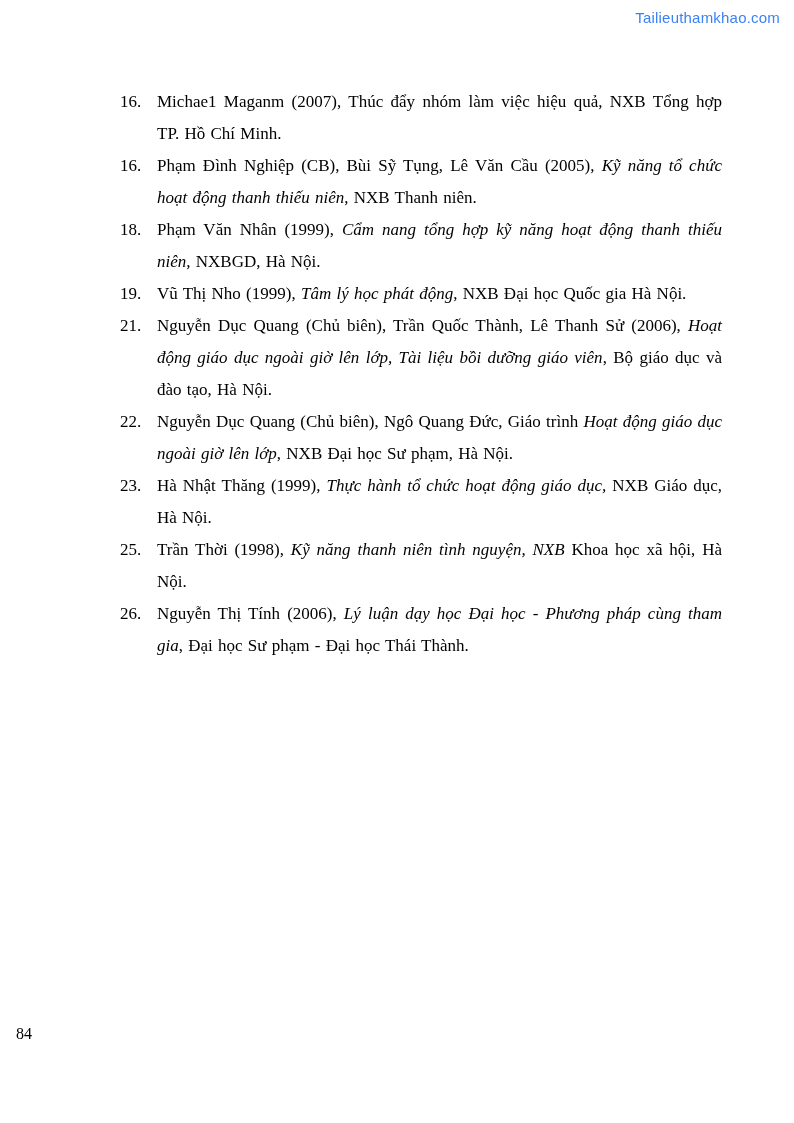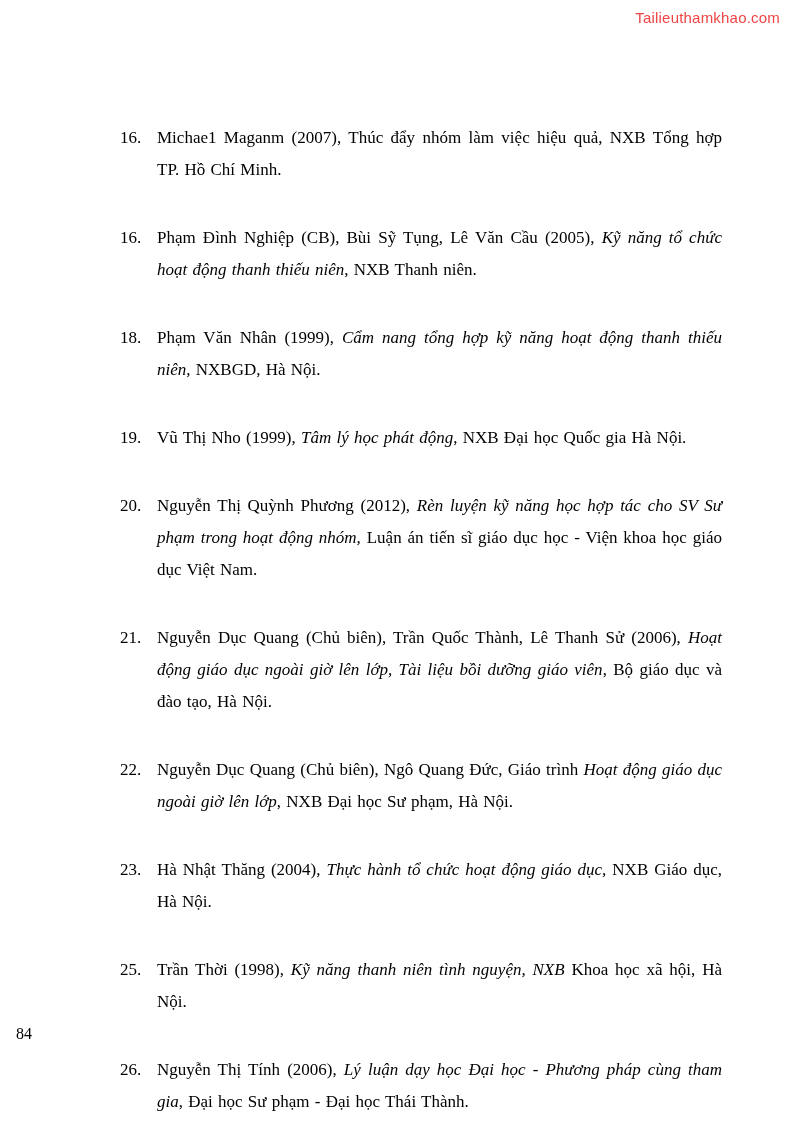--- a/index.html
+++ b/index.html
@@ -11,38 +11,37 @@
     overflow: hidden;
     font-family: "Liberation Serif", "DejaVu Serif", serif;
     color: #000000;
   }
   .watermark {
     position: absolute;
     top: 9px;
     right: 14px;
     font-family: "Liberation Sans", "DejaVu Sans", sans-serif;
     font-size: 15px;
-    color: #ef4444;
+    color: #3b82f6;
     text-shadow: 1px 1px 0 #ffffff;
     letter-spacing: 0.2px;
   }
   .refs {
     position: absolute;
     left: 120px;
     top: 86px;
     width: 602px;
   }
   .ref {
     font-size: 17px;
     line-height: 32px;
     text-align: justify;
     padding-left: 37px;
     text-indent: -37px;
     word-spacing: 1px;
-    margin-top: 36px;
   }
   .ref .num {
     display: inline-block;
     width: 37px;
     text-indent: 0;
   }
   .seg-italic { font-style: italic; }
   .page-number {
     position: absolute;
     top: 1024px;
@@ -56,22 +55,21 @@
 <body>
 
 <div class="page">
   <div class="watermark">Tailieuthamkhao.com</div>
 
   <div class="refs">
       <div class="ref"><span class="num">16.</span><span class="seg-regular">Michae1 Maganm (2007), Thúc đẩy nhóm làm việc hiệu quả, NXB Tổng hợp TP. Hồ Chí Minh.</span></div>
       <div class="ref"><span class="num">16.</span><span class="seg-regular">Phạm Đình Nghiệp (CB), Bùi Sỹ Tụng, Lê Văn Cầu (2005), </span><span class="seg-italic">Kỹ năng tổ chức hoạt động thanh thiếu niên</span><span class="seg-regular">, NXB Thanh niên.</span></div>
       <div class="ref"><span class="num">18.</span><span class="seg-regular">Phạm Văn Nhân (1999), </span><span class="seg-italic">Cẩm nang tổng hợp kỹ năng hoạt động thanh thiếu niên,</span><span class="seg-regular"> NXBGD, Hà Nội.</span></div>
       <div class="ref"><span class="num">19.</span><span class="seg-regular">Vũ Thị Nho (1999), </span><span class="seg-italic">Tâm lý học phát động</span><span class="seg-regular">, NXB Đại học Quốc gia Hà Nội.</span></div>
-      <div class="ref"><span class="num">20.</span><span class="seg-regular">Nguyễn Thị Quỳnh Phương (2012), </span><span class="seg-italic">Rèn luyện kỹ năng học hợp tác cho SV Sư phạm trong hoạt động nhóm,</span><span class="seg-regular"> Luận án tiến sĩ giáo dục học - Viện khoa học giáo dục Việt Nam.</span></div>
       <div class="ref"><span class="num">21.</span><span class="seg-regular">Nguyễn Dục Quang (Chủ biên), Trần Quốc Thành, Lê Thanh Sử (2006), </span><span class="seg-italic">Hoạt động giáo dục ngoài giờ lên lớp, Tài liệu bồi dưỡng giáo viên</span><span class="seg-regular">, Bộ giáo dục và đào tạo, Hà Nội.</span></div>
       <div class="ref"><span class="num">22.</span><span class="seg-regular">Nguyễn Dục Quang (Chủ biên), Ngô Quang Đức, Giáo trình </span><span class="seg-italic">Hoạt động giáo dục ngoài giờ lên lớp</span><span class="seg-regular">, NXB Đại học Sư phạm, Hà Nội.</span></div>
-      <div class="ref"><span class="num">23.</span><span class="seg-regular">Hà Nhật Thăng (2004), </span><span class="seg-italic">Thực hành tổ chức hoạt động giáo dục,</span><span class="seg-regular"> NXB Giáo dục, Hà Nội.</span></div>
+      <div class="ref"><span class="num">23.</span><span class="seg-regular">Hà Nhật Thăng (1999), </span><span class="seg-italic">Thực hành tổ chức hoạt động giáo dục,</span><span class="seg-regular"> NXB Giáo dục, Hà Nội.</span></div>
       <div class="ref"><span class="num">25.</span><span class="seg-regular">Trần Thời (1998), </span><span class="seg-italic">Kỹ năng thanh niên tình nguyện, NXB</span><span class="seg-regular"> Khoa học xã hội, Hà Nội.</span></div>
       <div class="ref"><span class="num">26.</span><span class="seg-regular">Nguyễn Thị Tính (2006), </span><span class="seg-italic">Lý luận dạy học Đại học - Phương pháp cùng tham gia</span><span class="seg-regular">, Đại học Sư phạm - Đại học Thái Thành.</span></div>
     </div>
 
   <div class="page-number">84</div>
 </div>
 
 </body></html>

